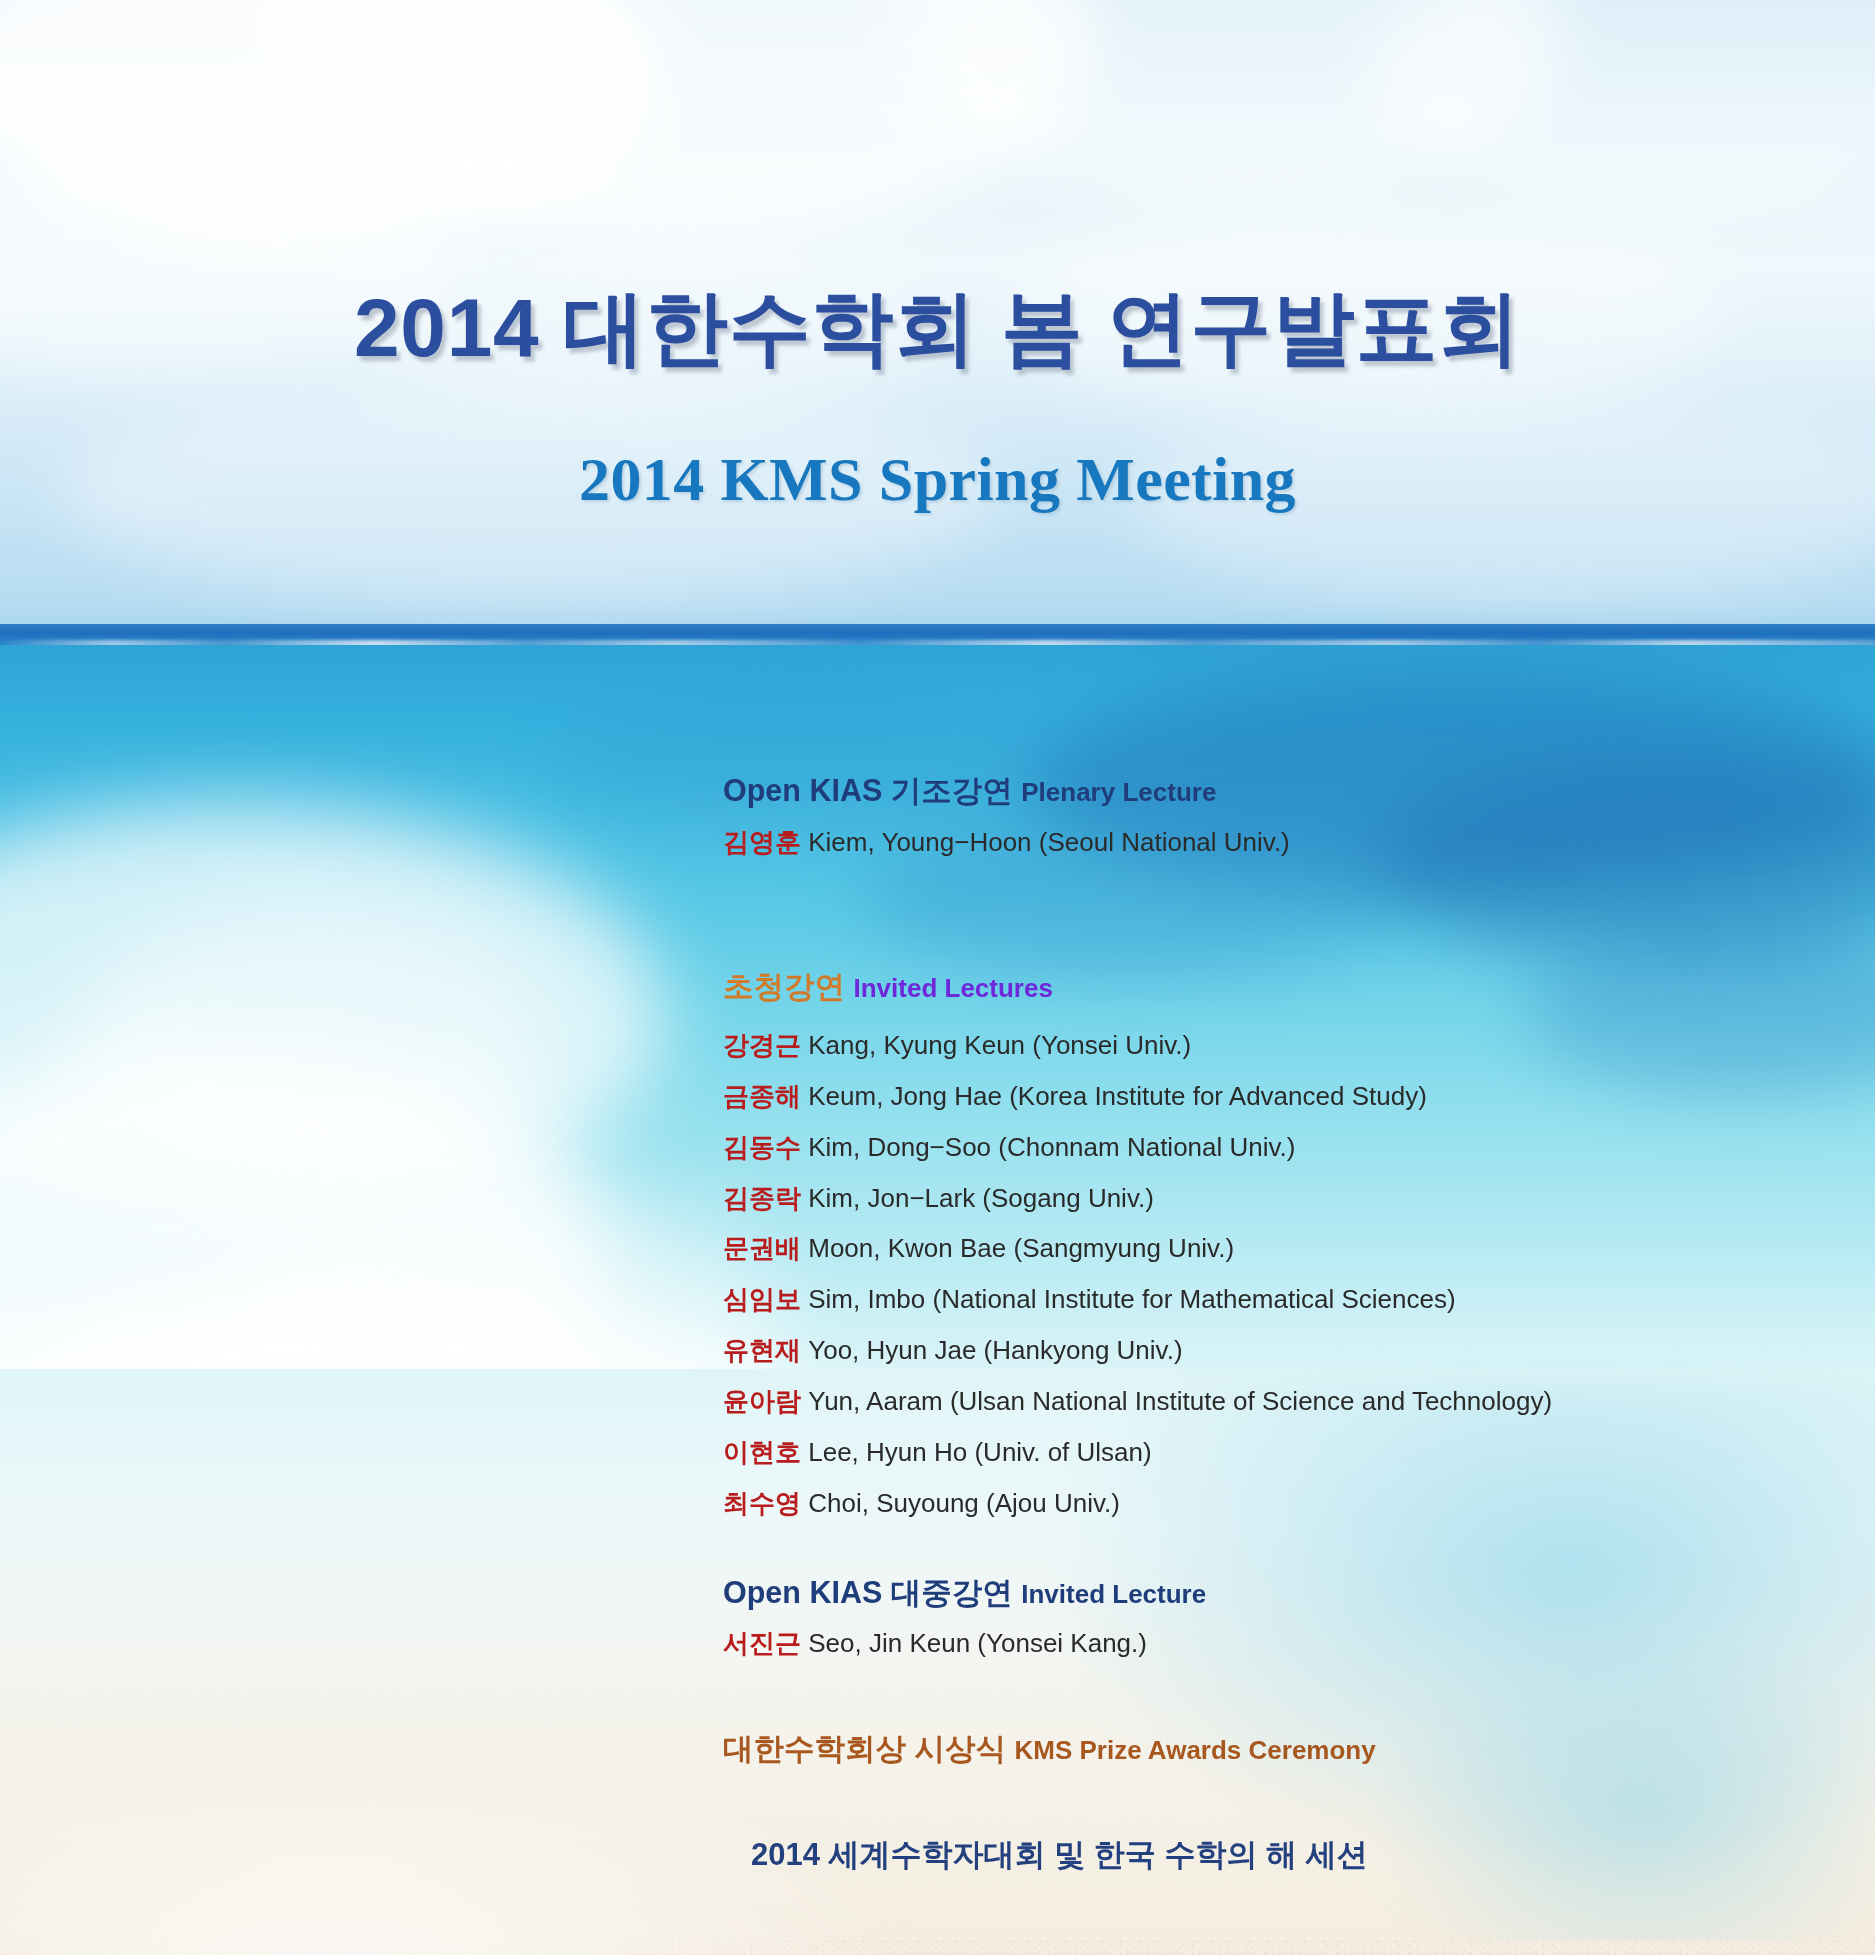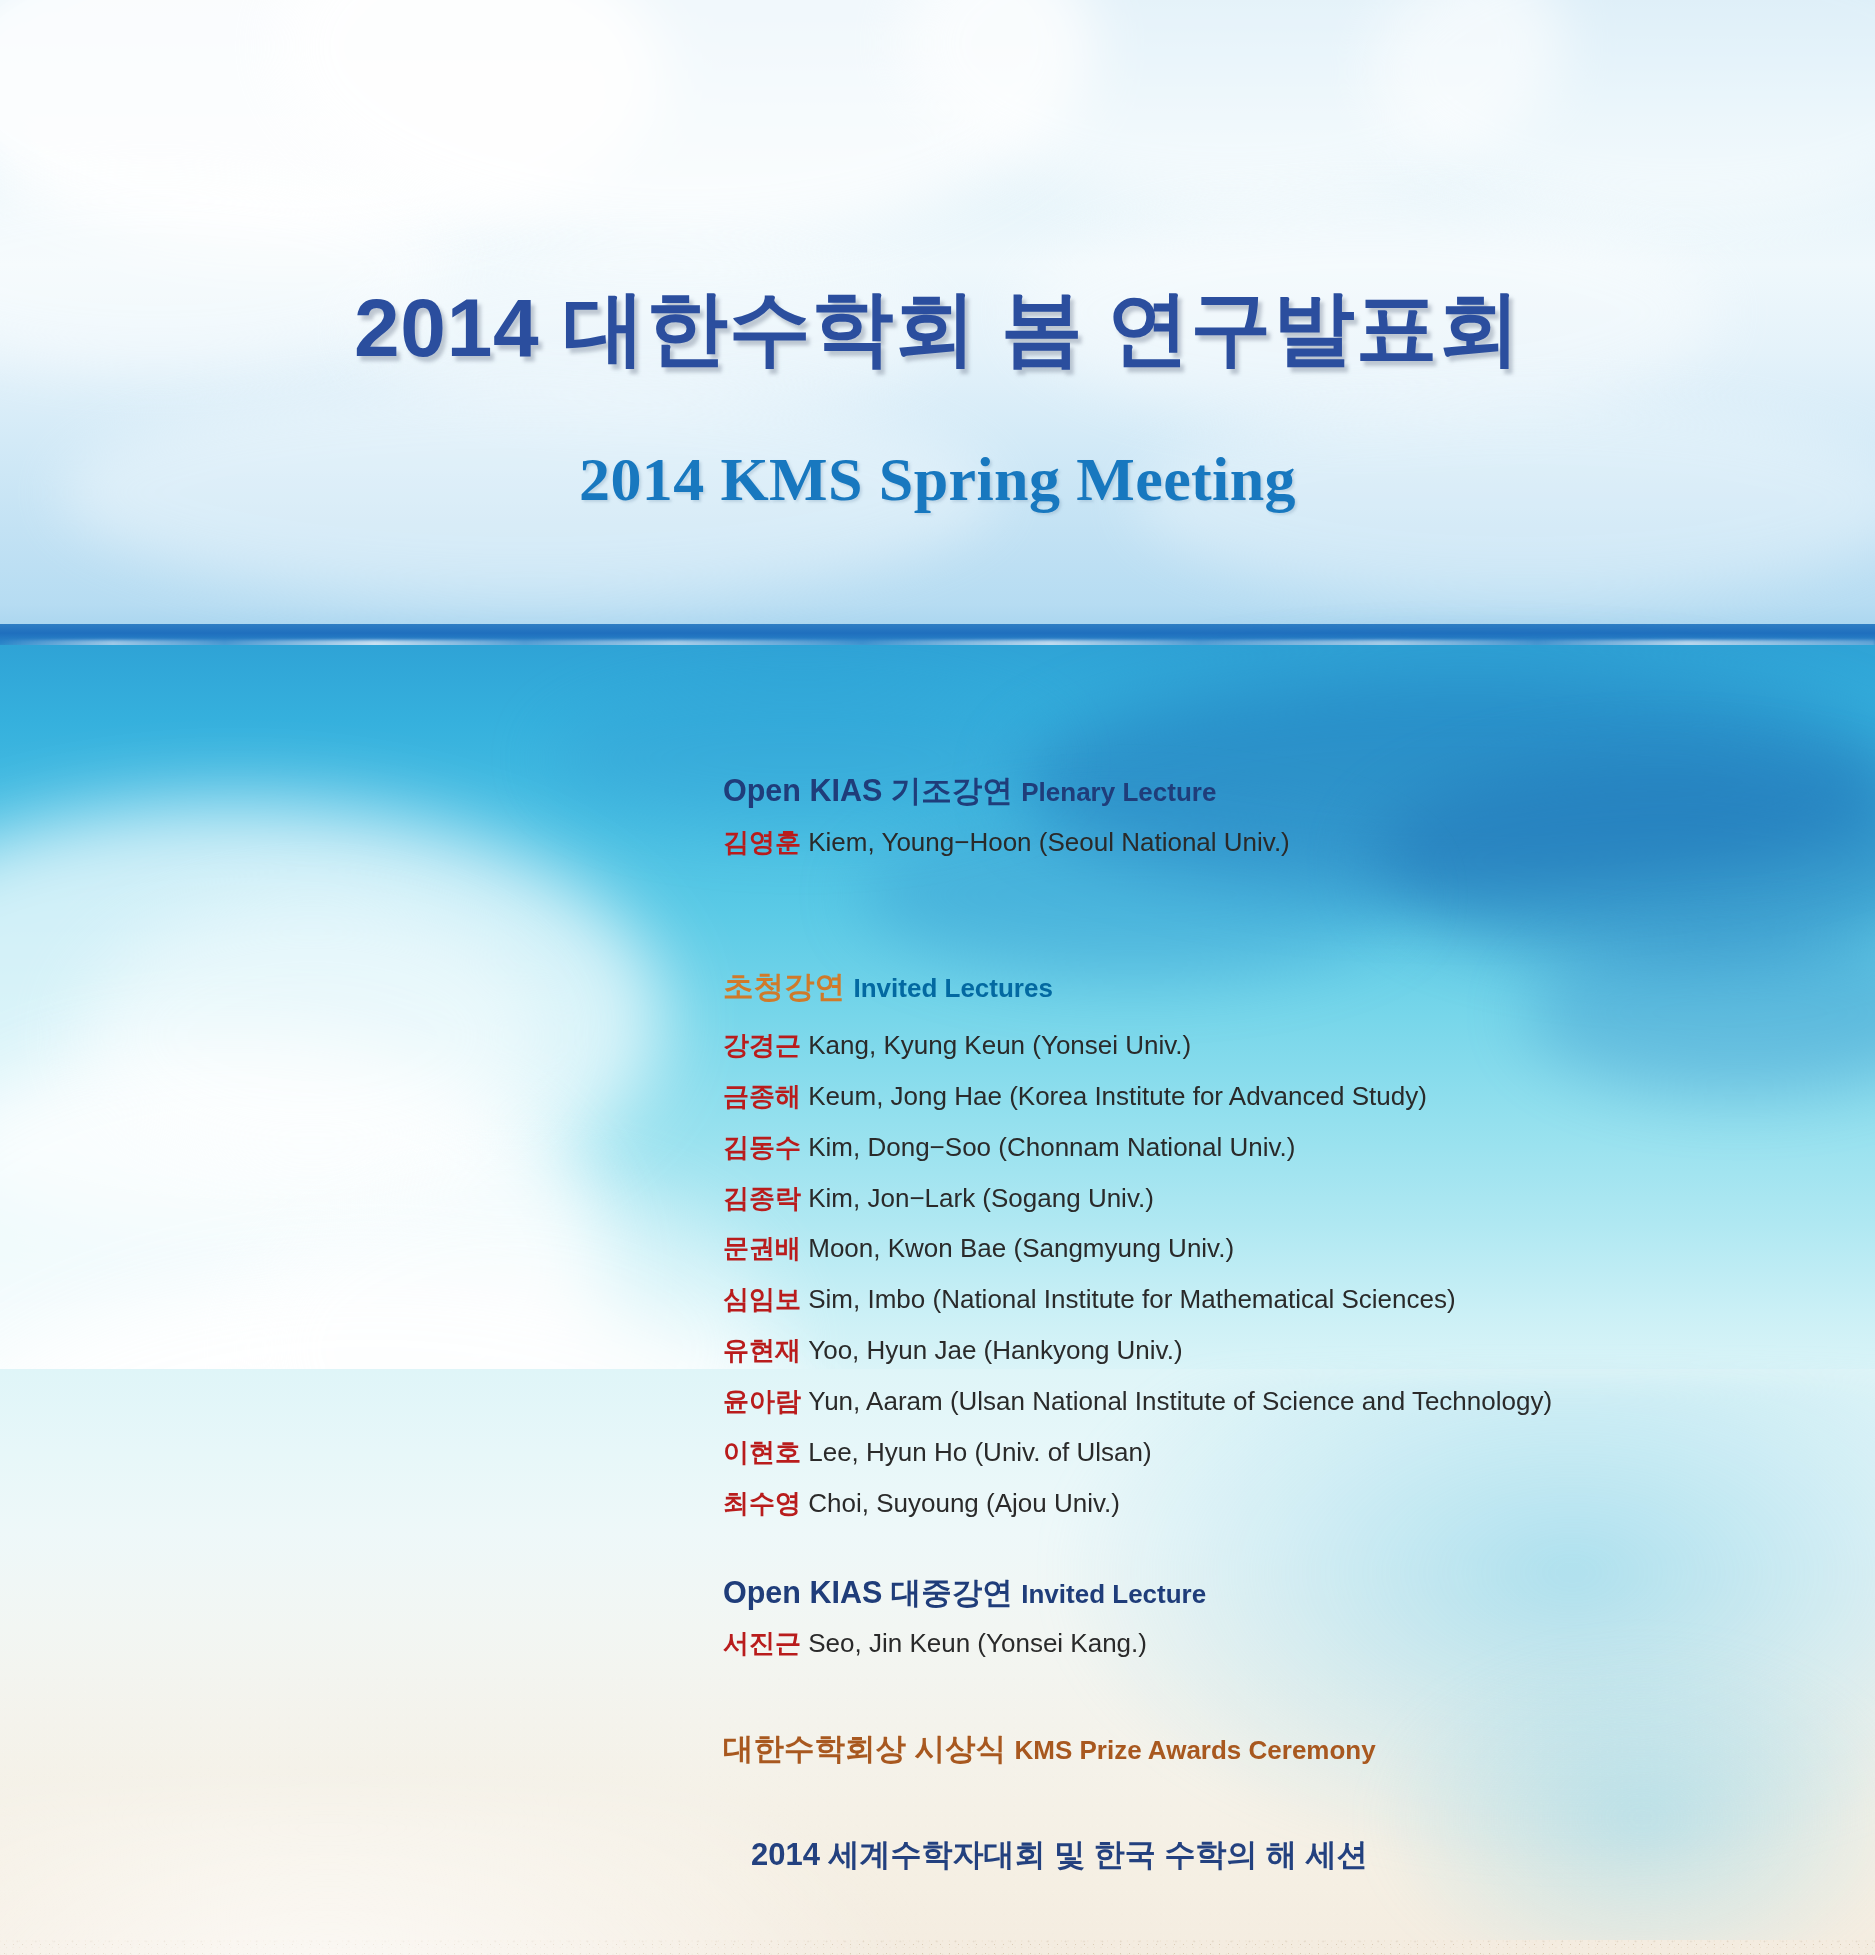--- a/index.html
+++ b/index.html
@@ -197,21 +197,21 @@
     line-height:1.08;
     white-space:nowrap;
     margin:0;
   }
   .sect-head .ko{ }
   .sect-head .en{ font-size:26px; font-weight:bold; }
 
   .head-navy{color:#1f3d7a;}
   .head-navy .en{color:#1f3d7a;}
   .head-orange{color:#d07a2a;}
-  .head-orange .en{color:#0369a1;}
+  .head-orange .en{color:#6d28d9;}
   .head-brown{color:#a8581f;}
   .head-brown .en{color:#a8581f;}
 
   .speaker{
     font-size:26px;
     line-height:1.0;
     color:#1f1f1f;
     white-space:nowrap;
     margin:0;
   }

